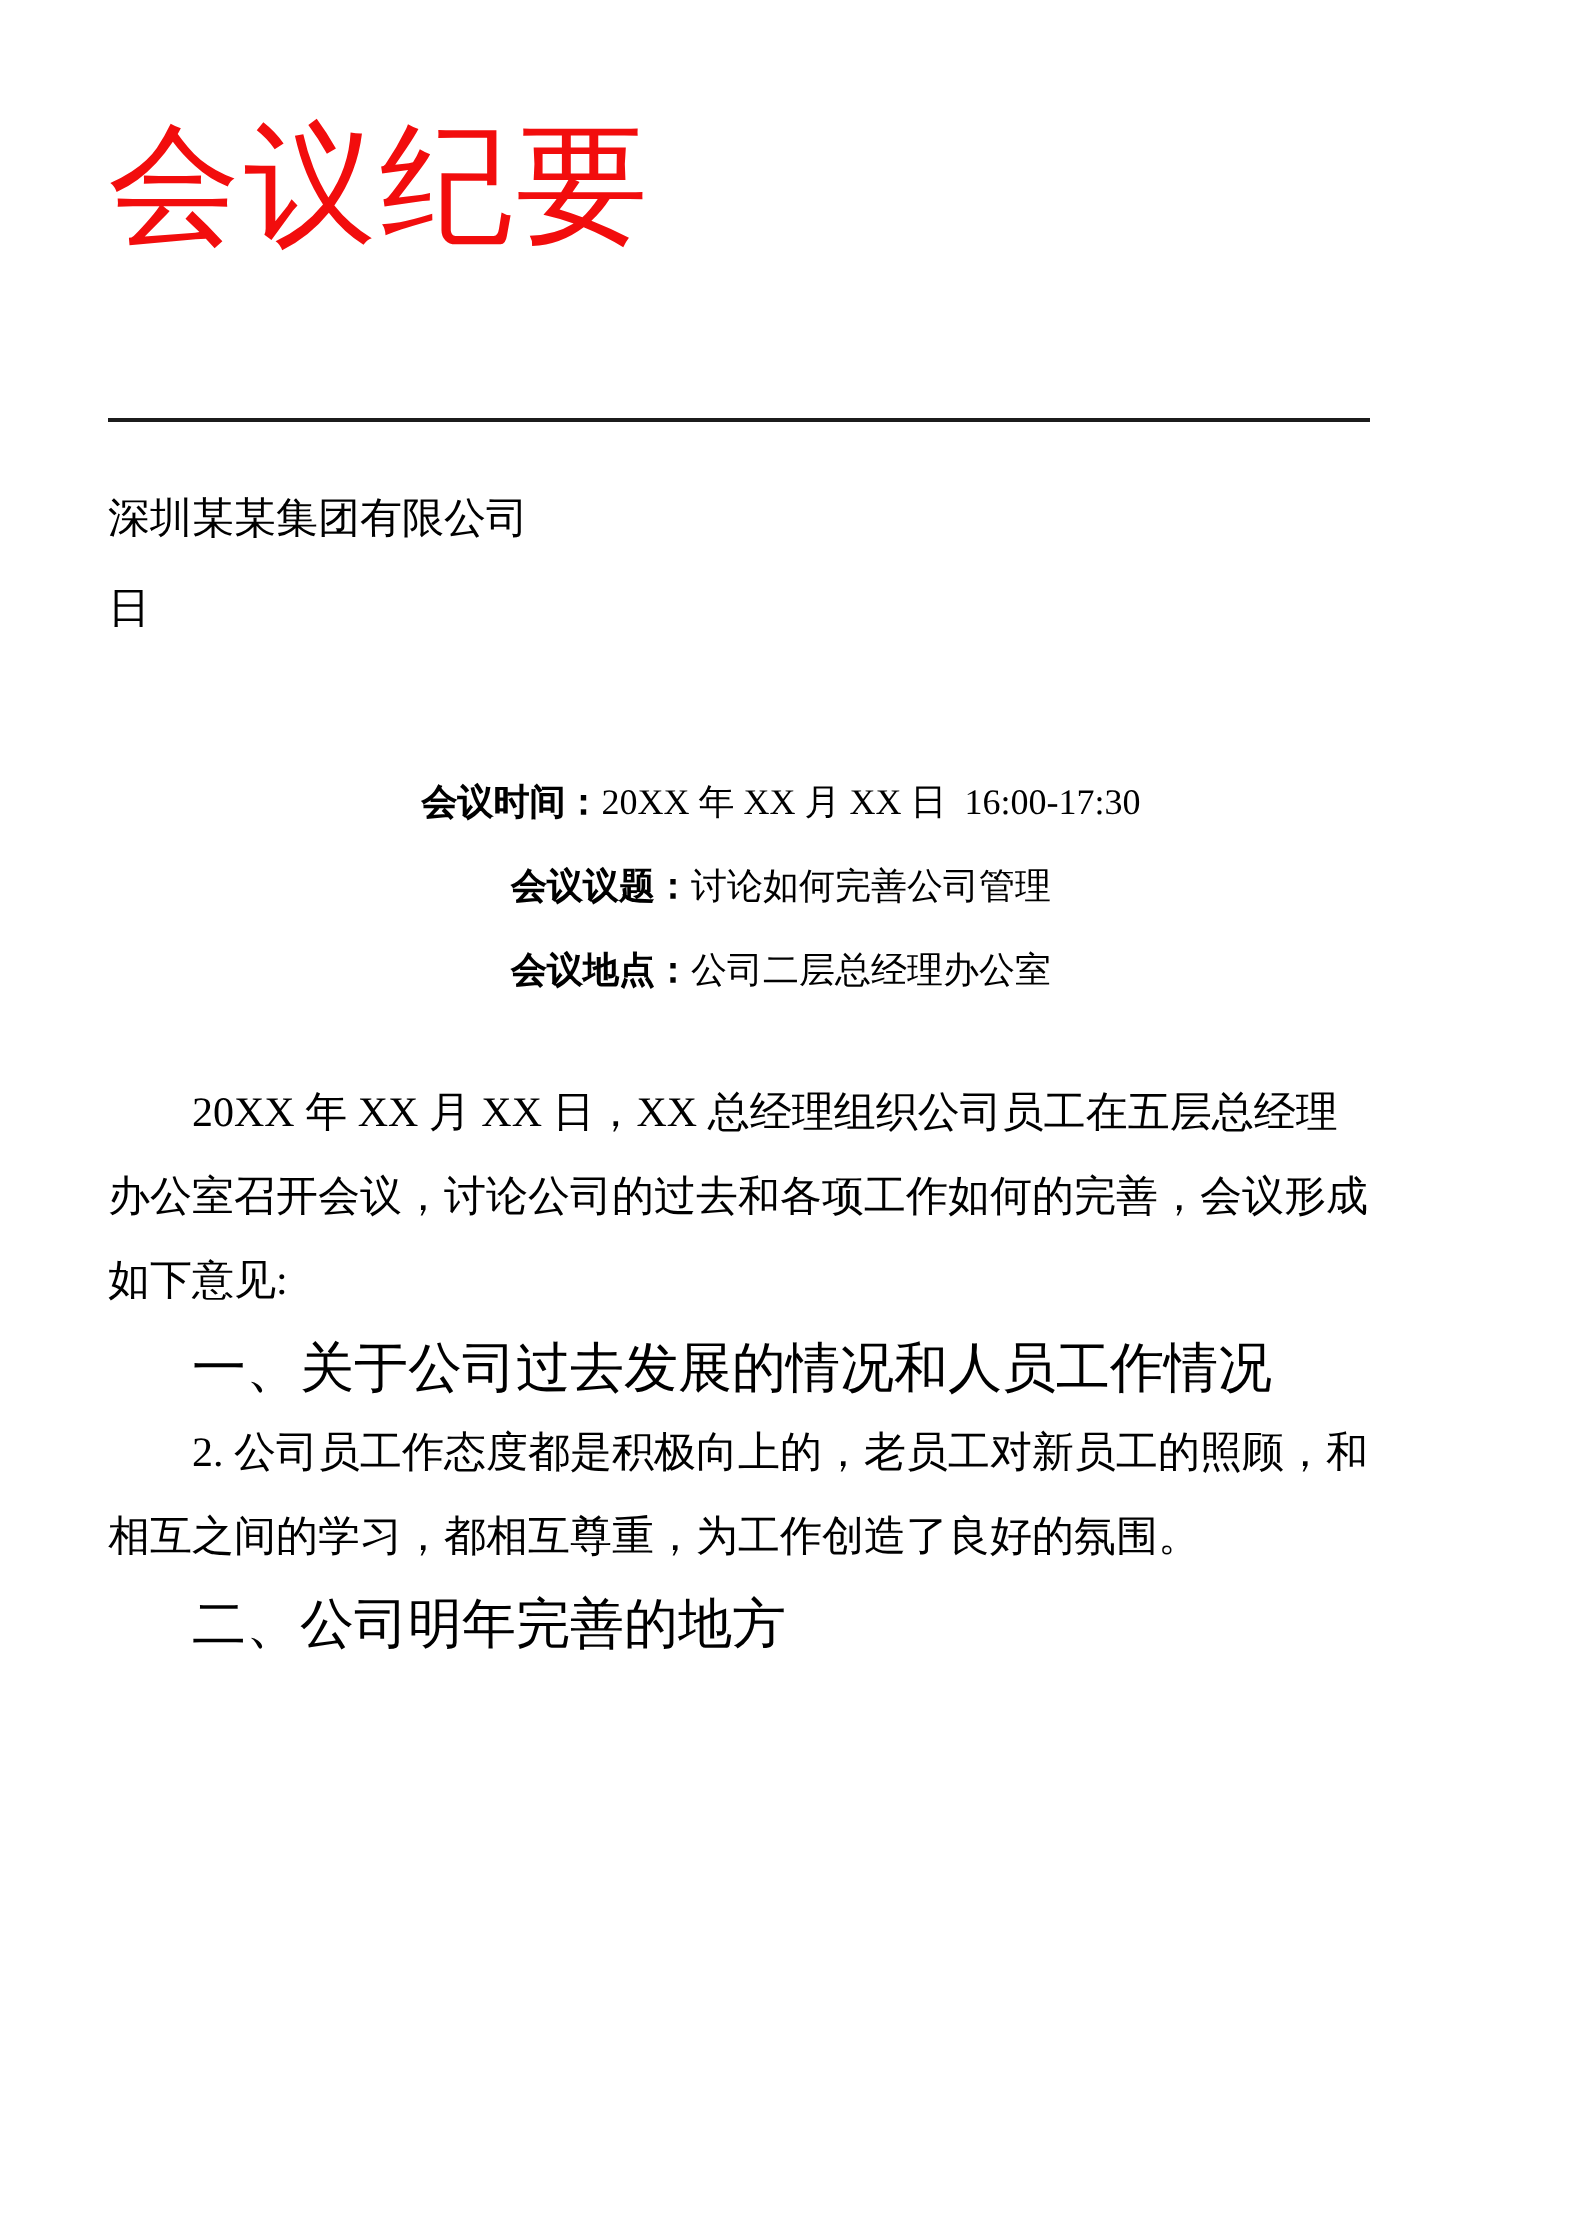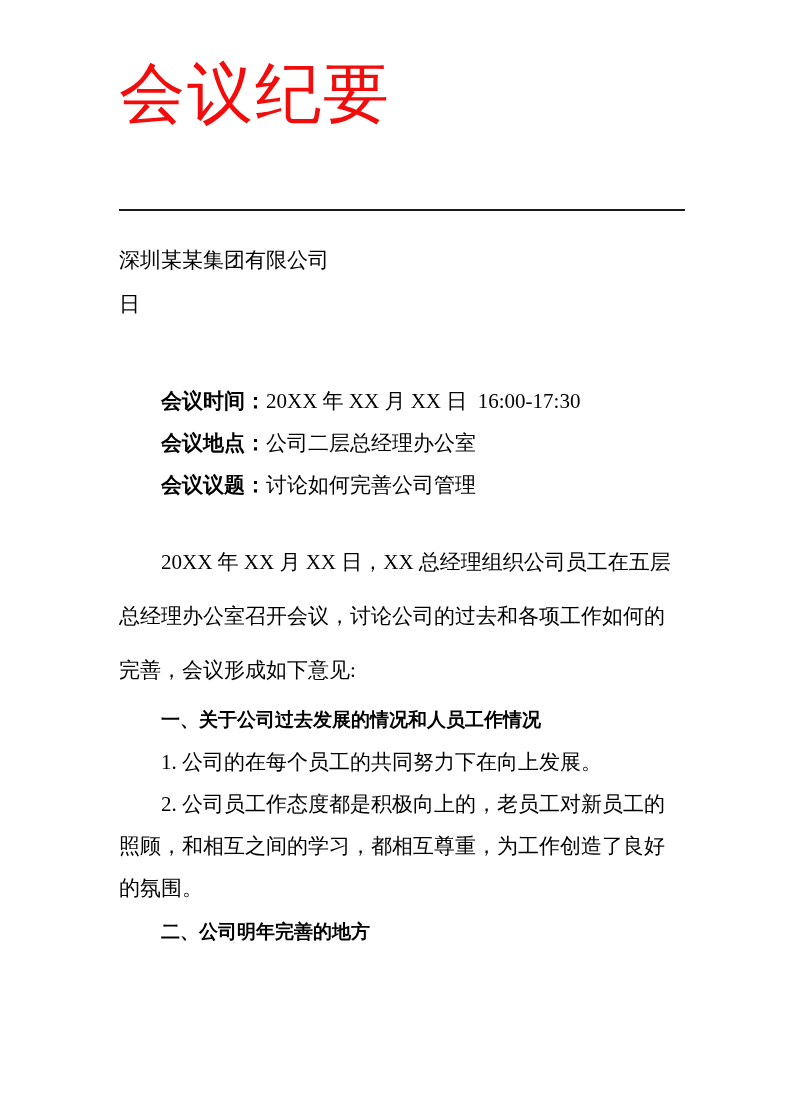--- a/index.html
+++ b/index.html
@@ -10,21 +10,21 @@
   .page {
     width: 792px;
     height: 1120px;
     background: #ffffff;
     position: relative;
     overflow: hidden;           
     color: #000000;
     font-family: "Liberation Serif", serif;
   }
   .content {
-    padding: 0 107px 0 119px;   
+    padding: 0 107px 0 54px;   
   }
   .doc-title {
     margin: 52px 0 0 0;
     font-size: 66px;
     line-height: 83px;
     font-weight: 400;
     letter-spacing: 2px;
     font-family: "Liberation Serif", serif;
   }
   .header-rule {
@@ -39,44 +39,45 @@
   }
   .meta-line1 {
     display: flex;
     justify-content: space-between;
     padding-right: 30px;        
     font-family: Liberation Mono, monospace;
   }
   .details {
     margin-top: 55px;
     padding-left: 42px;         
-    font-size: 21px;
+    font-size: 18px;
     line-height: 42px;
+    text-align: center;
   }
   .detail-label {
     font-family: "Liberation Sans", sans-serif;
     font-weight: 700;
   }
   .detail-value {
     white-space: pre-wrap;      
   }
   .para {
     margin: 29px 0 0 0;
     font-size: 21px;
-    line-height: 54px;
+    line-height: 42px;
     text-indent: 42px;
     text-align: left;
   }
   .section-heading {
     margin: 2px 0 0 0;
-    font-size: 19px;
+    font-size: 27px;
     line-height: 42px;
     text-indent: 42px;
     font-family: "Liberation Sans", sans-serif;
-    font-weight: 700;
+    font-weight: 400;
   }
   .item {
     margin: 0;
     font-size: 21px;
     line-height: 42px;
     text-indent: 42px;
   }
 </style>
 </head>
 <body>
@@ -93,31 +94,30 @@
         <span>深圳某某集团有限公司</span>
       </div>
       <div>日</div>
     </div>
 
     <div class="details">
       <div class="detail-row">
         <span class="detail-label">会议时间：</span><span class="detail-value">20XX 年 XX 月 XX 日  16:00-17:30</span>
       </div>
       <div class="detail-row">
-        <span class="detail-label">会议地点：</span><span class="detail-value">公司二层总经理办公室</span>
+        <span class="detail-label">会议议题：</span><span class="detail-value">讨论如何完善公司管理</span>
       </div>
       <div class="detail-row">
-        <span class="detail-label">会议议题：</span><span class="detail-value">讨论如何完善公司管理</span>
+        <span class="detail-label">会议地点：</span><span class="detail-value">公司二层总经理办公室</span>
       </div>
     </div>
 
     <p class="para">20XX 年 XX 月 XX 日，XX 总经理组织公司员工在五层总经理办公室召开会议，讨论公司的过去和各项工作如何的完善，会议形成如下意见:</p>
 
     <p class="section-heading">一、关于公司过去发展的情况和人员工作情况</p>
 
-    <p class="item">1. 公司的在每个员工的共同努力下在向上发展。</p>
 
     <p class="item">2. 公司员工作态度都是积极向上的，老员工对新员工的照顾，和相互之间的学习，都相互尊重，为工作创造了良好的氛围。</p>
 
     <p class="section-heading">二、公司明年完善的地方</p>
 
   </div>
 </div>
 
 </body></html>

